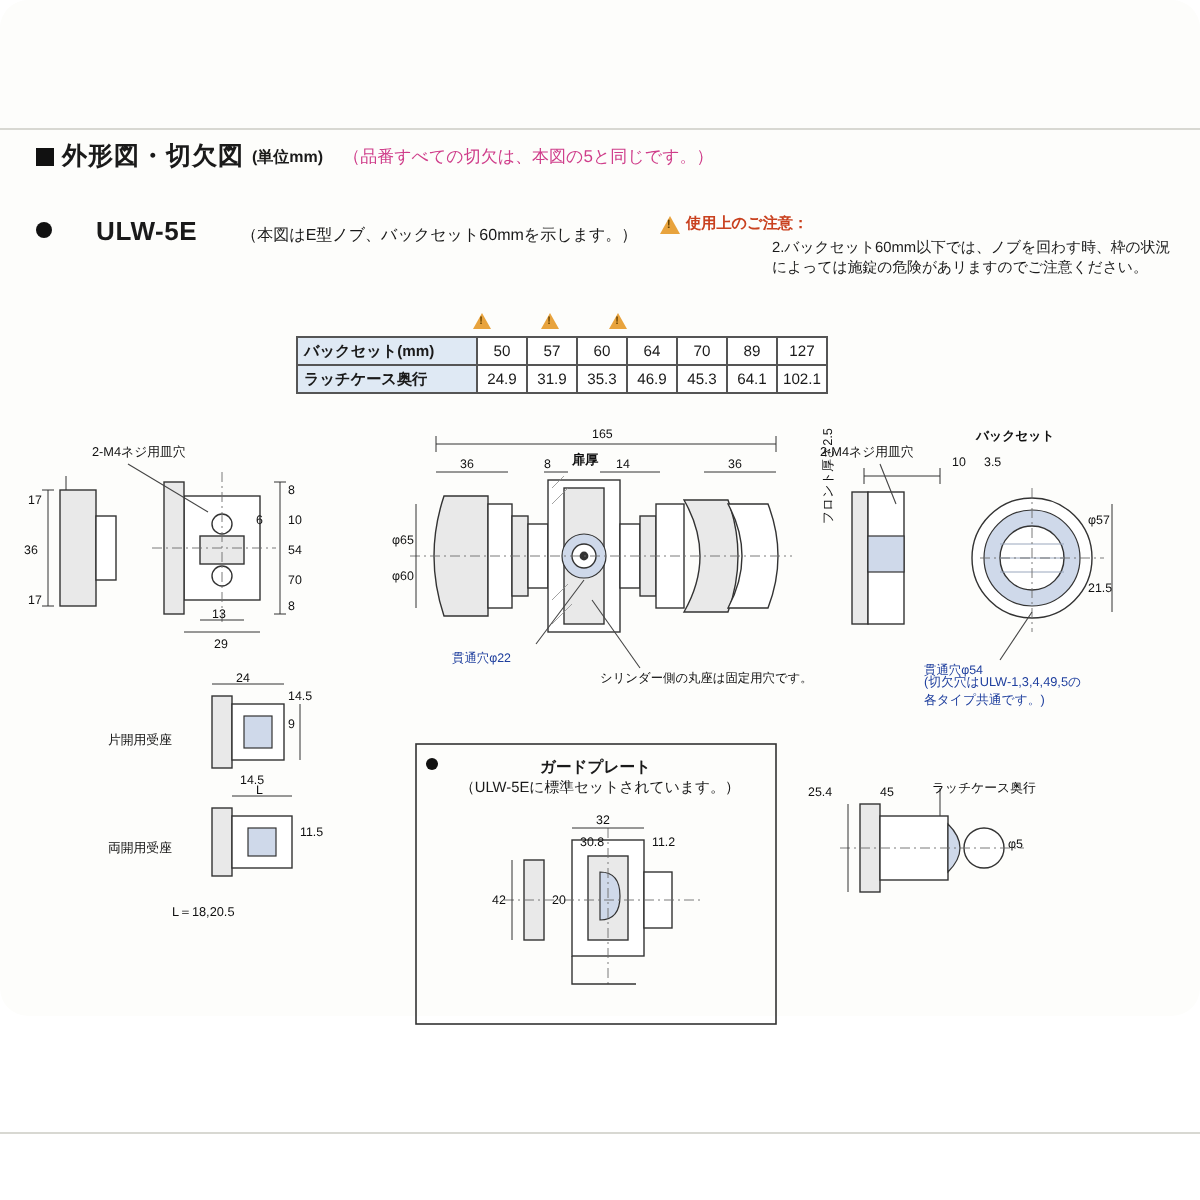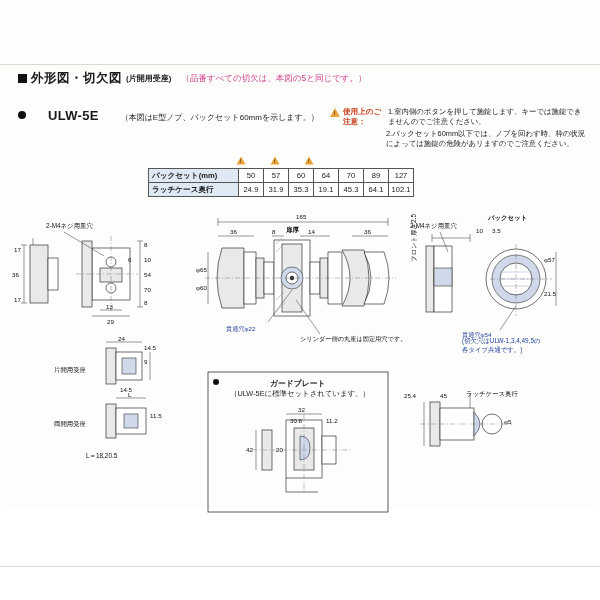--- a/index.html
+++ b/index.html
@@ -81,37 +81,34 @@
 <body>
 
 <div class="sheet">
 
   <div class="rule top"></div>
   <div class="rule bot"></div>
 
   <div class="hdr">
     <span class="sq"></span>
     <span class="t1">外形図・切欠図</span>
-    <span class="t2">(片開用受座)</span>
+    <span class="t2">(単位mm)</span>
     <span class="note">（品番すべての切欠は、本図の5と同じです。）</span>
   </div>
 
   <div class="model">
     <span class="bullet"></span>
     <span class="name">ULW-5E</span>
     <span class="sub">（本図はE型ノブ、バックセット60mmを示します。）</span>
   </div>
 
   <div class="caution">
     <div class="row">
       <span class="warn-tri"></span>
       <span class="head">使用上のご注意：</span>
-      <span class="ctext">
-        <span>1.</span><span>室内側のボタンを押して施錠します。キーでは施錠できませんのでご注意ください。</span>
-      </span>
     </div>
     <div class="row" style="padding-left:56px;margin-top:2px;">
       <span class="ctext">
         <span>2.</span><span>バックセット60mm以下では、ノブを回わす時、枠の状況によっては施錠の危険があリますのでご注意ください。</span>
       </span>
     </div>
   </div>
 
   <div class="tri-marks">
     <span class="warn-tri"></span>
@@ -129,21 +126,21 @@
       <td class="val">64</td>
       <td class="val">70</td>
       <td class="val">89</td>
       <td class="val">127</td>
     </tr>
     <tr>
       <td class="lbl">ラッチケース奥行</td>
       <td class="val">24.9</td>
       <td class="val">31.9</td>
       <td class="val">35.3</td>
-      <td class="val">19.1</td>
+      <td class="val">46.9</td>
       <td class="val">45.3</td>
       <td class="val">64.1</td>
       <td class="val">102.1</td>
     </tr>
   </tbody>
     </table>
 
   <svg class="cad" viewBox="0 0 600 600">
 
     <g>

